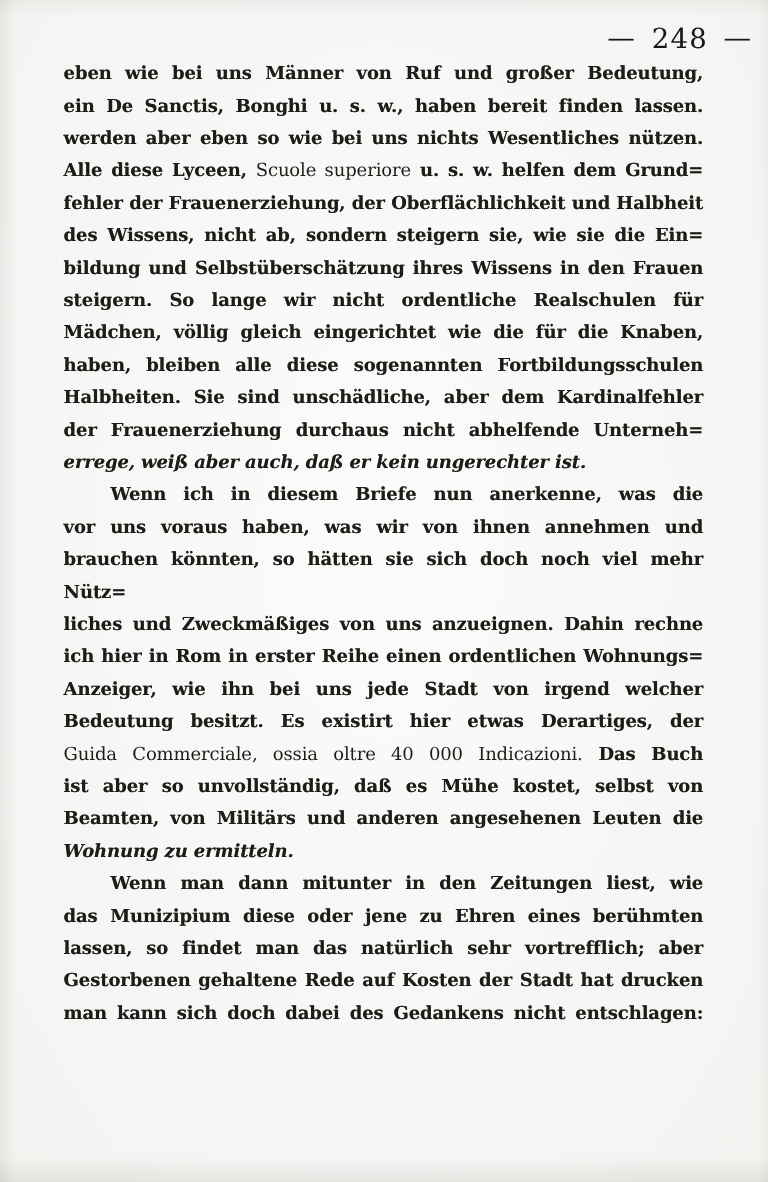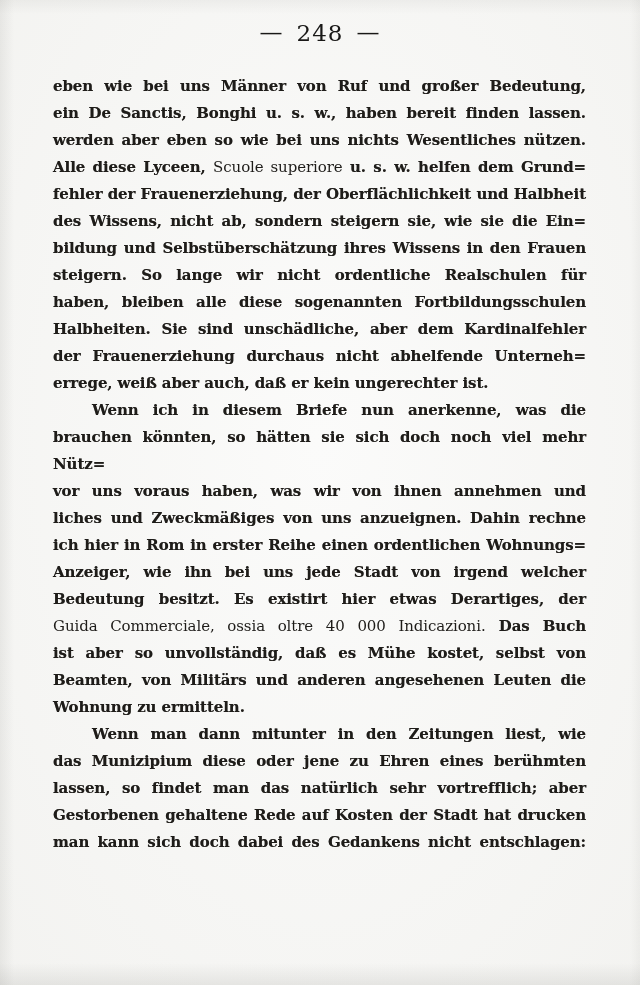--- a/index.html
+++ b/index.html
@@ -25,49 +25,50 @@
       linear-gradient(to left,   rgba(110,110,104,0.06), rgba(0,0,0,0) 10px),
       linear-gradient(to top,    rgba(110,110,104,0.12), rgba(0,0,0,0) 22px),
       linear-gradient(to bottom, rgba(110,110,104,0.07), rgba(0,0,0,0) 14px),
       radial-gradient(ellipse at 50% 45%, rgba(255,255,255,0.5), rgba(200,198,192,0.08) 95%);
   }
   .page-header {
     position: absolute;
     top: 20px;
     left: 0;
     width: 100%;
-    text-align: center;
+    text-align: right;
     font-size: 23px;
     font-weight: 400;
     letter-spacing: 1px;
     color: #191817;
   }
   .page-header .dash {
     display: inline-block;
     margin: 0 13px;
     transform: translateY(-1px);
   }
   .text-block {
     position: absolute;
-    top: 73px;
+    top: 48px;
     left: 53px;
     width: 533px;
     font-size: 15px;
     line-height: 27px;
     font-weight: 700;
     letter-spacing: -0.1px;
     text-shadow: 0 0 0.5px rgba(25,23,20,0.55);
   }
   .line {
     text-align: justify;
     text-align-last: justify;
     white-space: normal;
   }
   .line.para-end {
     text-align-last: left;
+    font-style: italic;
   }
   .line.indent {
     padding-left: 39px;
   }
   .fraktur {
     font-weight: 700;
   }
   .antiqua {
     font-weight: 400;
     text-shadow: none;
@@ -84,27 +85,28 @@
 
 <div class="text-block">
     <div class="line"><span class="fraktur">eben wie bei uns Männer von Ruf und großer Bedeutung,</span></div>
     <div class="line"><span class="fraktur">ein De Sanctis, Bonghi u. s. w., haben bereit finden lassen.</span></div>
     <div class="line"><span class="fraktur">werden aber eben so wie bei uns nichts Wesentliches nützen.</span></div>
     <div class="line"><span class="fraktur">Alle diese Lyceen, </span><span class="antiqua">Scuole superiore</span><span class="fraktur"> u. s. w. helfen dem Grund=</span></div>
     <div class="line"><span class="fraktur">fehler der Frauenerziehung, der Oberflächlichkeit und Halbheit</span></div>
     <div class="line"><span class="fraktur">des Wissens, nicht ab, sondern steigern sie, wie sie die Ein=</span></div>
     <div class="line"><span class="fraktur">bildung und Selbstüberschätzung ihres Wissens in den Frauen</span></div>
     <div class="line"><span class="fraktur">steigern. So lange wir nicht ordentliche Realschulen für</span></div>
+    <div class="line"><span class="fraktur">Mädchen, völlig gleich eingerichtet wie die für die Knaben,</span></div>
     <div class="line"><span class="fraktur">haben, bleiben alle diese sogenannten Fortbildungsschulen</span></div>
     <div class="line"><span class="fraktur">Halbheiten. Sie sind unschädliche, aber dem Kardinalfehler</span></div>
     <div class="line"><span class="fraktur">der Frauenerziehung durchaus nicht abhelfende Unterneh=</span></div>
     <div class="line para-end"><span class="fraktur">errege, weiß aber auch, daß er kein ungerechter ist.</span></div>
     <div class="line indent"><span class="fraktur">Wenn ich in diesem Briefe nun anerkenne, was die</span></div>
+    <div class="line"><span class="fraktur">vor uns voraus haben, was wir von ihnen annehmen und</span></div>
     <div class="line"><span class="fraktur">brauchen könnten, so hätten sie sich doch noch viel mehr Nütz=</span></div>
-    <div class="line"><span class="fraktur">vor uns voraus haben, was wir von ihnen annehmen und</span></div>
     <div class="line"><span class="fraktur">liches und Zweckmäßiges von uns anzueignen. Dahin rechne</span></div>
     <div class="line"><span class="fraktur">ich hier in Rom in erster Reihe einen ordentlichen Wohnungs=</span></div>
     <div class="line"><span class="fraktur">Anzeiger, wie ihn bei uns jede Stadt von irgend welcher</span></div>
     <div class="line"><span class="fraktur">Bedeutung besitzt. Es existirt hier etwas Derartiges, der</span></div>
     <div class="line"><span class="antiqua">Guida Commerciale, ossia oltre 40 000 Indicazioni.</span><span class="fraktur"> Das Buch</span></div>
     <div class="line"><span class="fraktur">ist aber so unvollständig, daß es Mühe kostet, selbst von</span></div>
     <div class="line"><span class="fraktur">Beamten, von Militärs und anderen angesehenen Leuten die</span></div>
     <div class="line para-end"><span class="fraktur">Wohnung zu ermitteln.</span></div>
     <div class="line indent"><span class="fraktur">Wenn man dann mitunter in den Zeitungen liest, wie</span></div>
     <div class="line"><span class="fraktur">das Munizipium diese oder jene zu Ehren eines berühmten</span></div>

